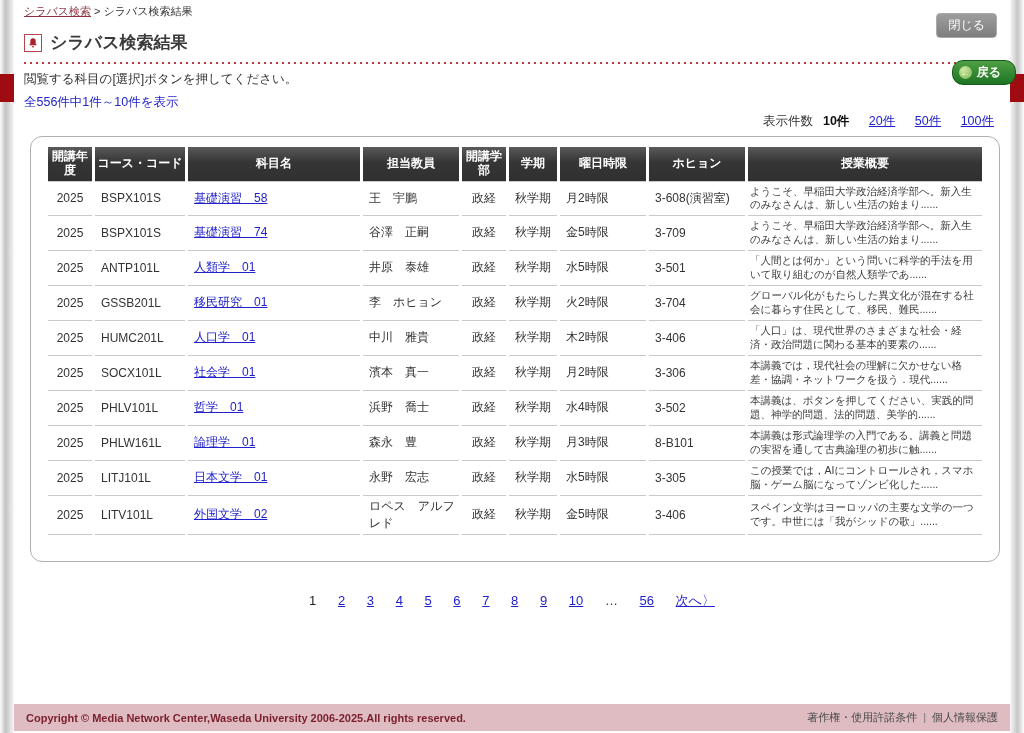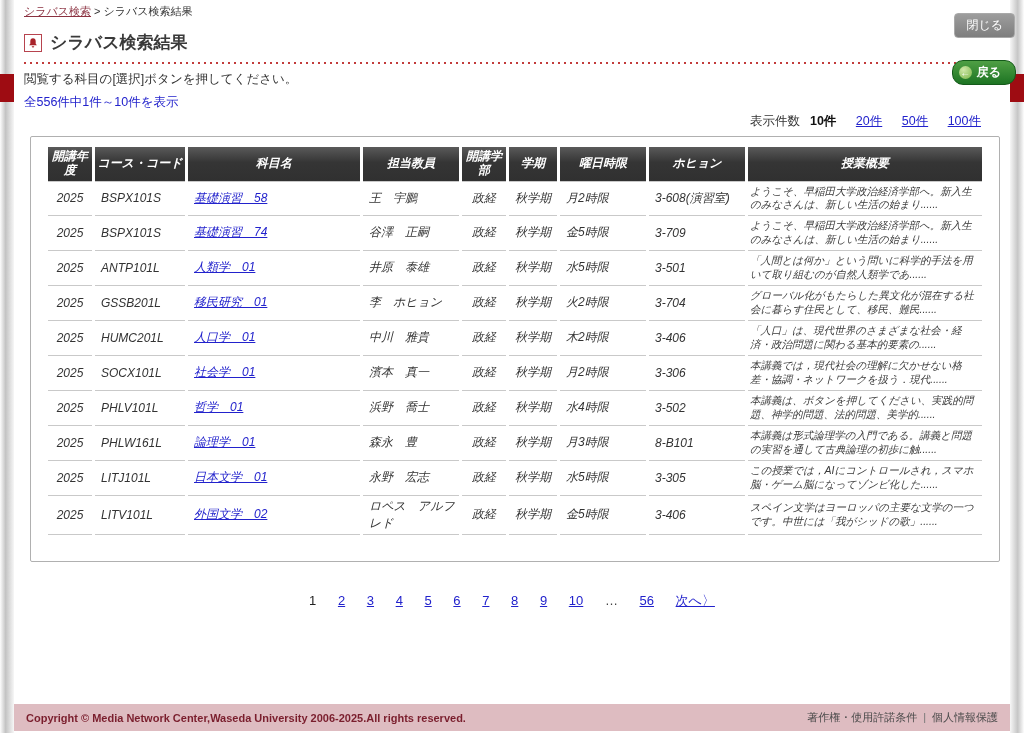--- a/index.html
+++ b/index.html
@@ -16,21 +16,21 @@
   .edge-red.l { left:0; } .edge-red.r { right:0; }
 
   .content { position:relative; z-index:2; padding:0 24px; }
 
   
   .hdr { height:52px; display:flex; align-items:center; padding-top:8px; }
   .logo { display:flex; align-items:center; gap:10px; }
   .logo svg { display:block; }
   .logo-text { font-size:21px; color:#2b2b2b; letter-spacing:0.5px; }
   .close-btn {
-    position:absolute; top:9px; right:9px;
+    position:absolute; top:9px; right:27px;
     background:linear-gradient(#9d9d9d,#7e7e7e); color:#fff;
     border:1px solid #a9a9a9; border-radius:4px;
     font-size:12px; padding:3px 11px; cursor:pointer;
   }
 
   
   .crumbs { font-size:11px; margin-top:4px; color:#333; }
   .crumbs a { color:#8b3140; text-decoration:underline; }
   .crumbs .sep { margin:0 3px; }
 
@@ -51,31 +51,30 @@
   .title-row { display:flex; align-items:center; gap:8px; margin-top:12px; }
   .title-icon { width:18px; height:18px; background:#fff; border:1px solid #b7434e; display:flex; align-items:center; justify-content:center; }
   .page-title { font-size:17px; font-weight:bold; color:#3a3a3a; }
 
   .dotted-rule { height:2px; margin-top:8px;
     background:repeating-linear-gradient(to right,#c23b3b 0 2px,transparent 2px 6px); }
 
   .instruction { margin-top:7px; font-size:12.5px; color:#333; }
   .summary { margin-top:6px; font-size:12.5px; color:#2222cc; }
 
-  .display-count { text-align:right; font-size:12.5px; margin:2px 19px 6px 0; }
+  .display-count { text-align:right; font-size:12.5px; margin:2px 6px 6px 0; }
   .display-count .lbl { color:#333; margin-right:10px; }
   .display-count .cur { font-weight:bold; color:#111; }
   .display-count a { color:#2222cc; text-decoration:underline; margin-left:16px; }
 
   
   .tbl-wrap {
     margin:2px 0 0 6px; background:#fff;
-    border:1px solid #b0b0b0; border-radius:2px;
+    border:1px solid #b0b0b0; border-radius:12px;
     padding:10px 14px 26px 14px;
-    font-style:italic;
   }
   table { width:100%; border-collapse:separate; border-spacing:3px 0; table-layout:fixed; }
   thead th {
     background:linear-gradient(#5a5a5a,#353535 45%,#303030);
     color:#fff; font-size:12px; font-weight:bold;
     padding:3px 2px; line-height:1.15; height:30px; vertical-align:middle;
   }
   tbody td {
     font-size:12px; color:#333; border-bottom:1px solid #c9c9c9;
     height:35px; padding:2px 3px; vertical-align:middle; overflow:hidden;

